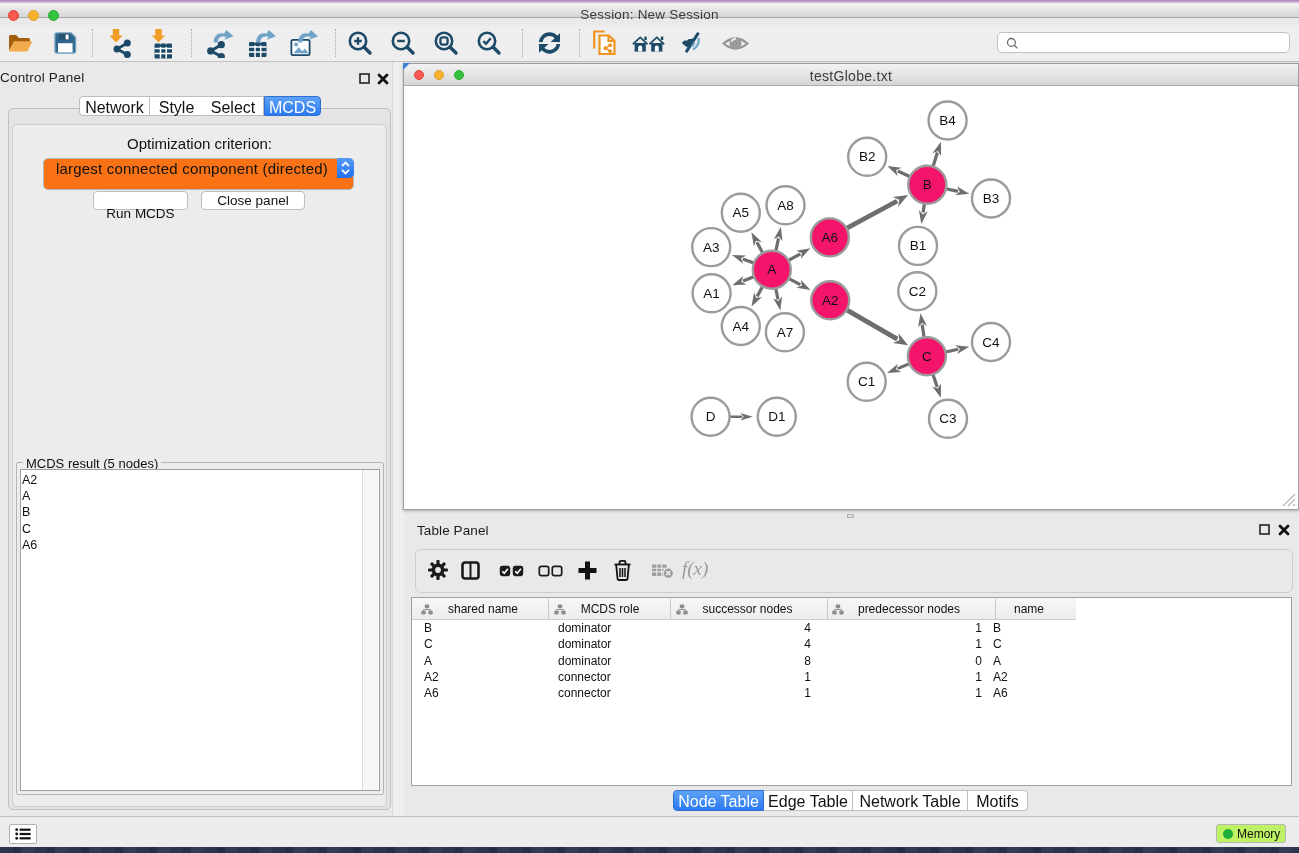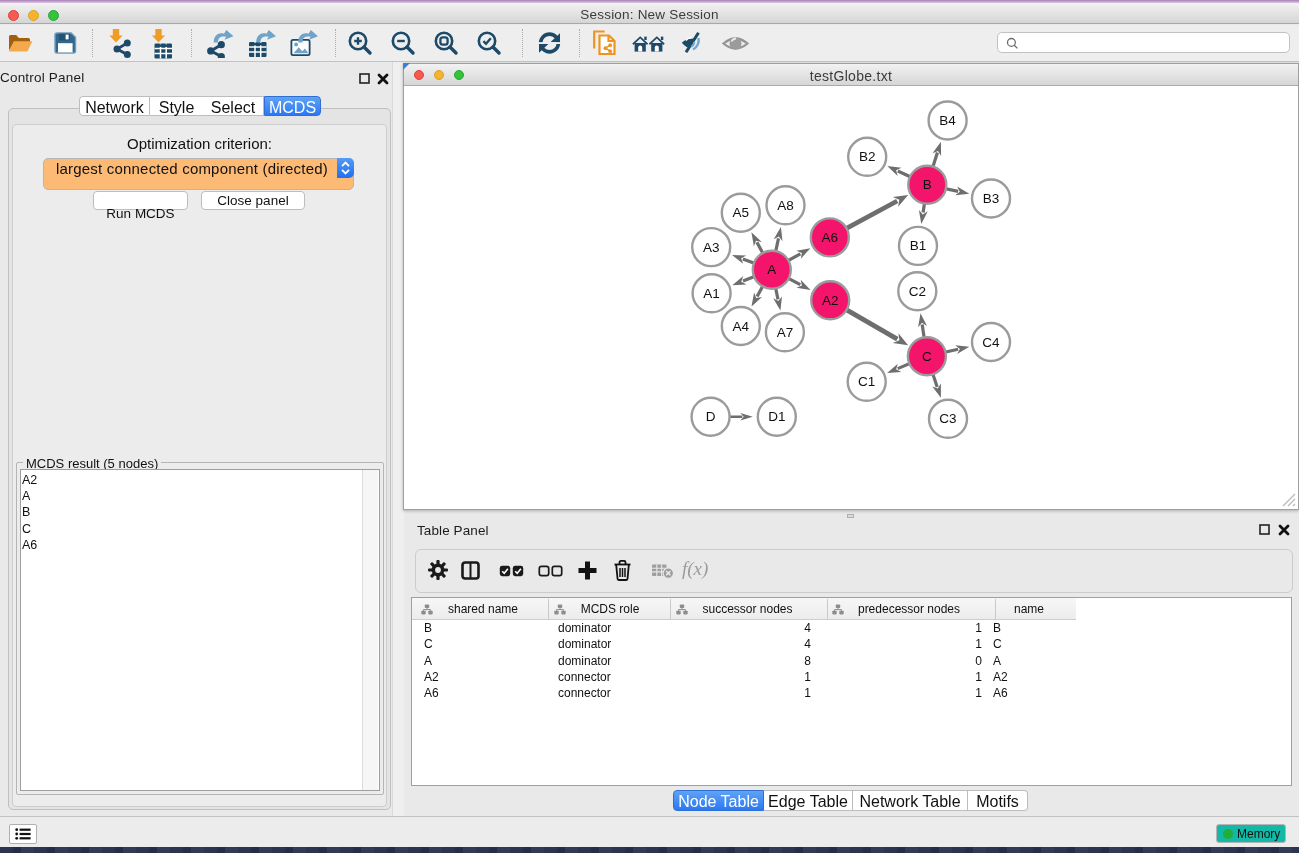--- a/index.html
+++ b/index.html
@@ -6,21 +6,21 @@
 .abs { position:absolute; }
 .tsep { position:absolute; top:29px; height:28px; width:0;
   border-left:1px dotted #adadad; }
 .tl { position:absolute; width:11px; height:11px; border-radius:50%; top:7px; }
 .wtl { position:absolute; width:10px; height:10px; border-radius:50%; top:70px; }
 .tabtxt { font-size:16px; color:#111; text-align:center; }
 </style></head><body>
 
 <div class="abs" style="left:0;top:0;width:1299px;height:3px;background:linear-gradient(#a97fb7,#dcc9e2)"></div>
 
-<div class="abs" style="left:0;top:3px;width:1299px;height:21px;background:linear-gradient(#f3f3f3,#d5d5d5);border-bottom:1px solid #a8a8a8">
+<div class="abs" style="left:0;top:3px;width:1299px;height:15px;background:linear-gradient(#f3f3f3,#d5d5d5);border-bottom:1px solid #a8a8a8">
   <div class="tl" style="left:8px;background:#f85951;border:0.5px solid #e14138"></div>
   <div class="tl" style="left:28px;background:#f5b32e;border:0.5px solid #dda025"></div>
   <div class="tl" style="left:48px;background:#35c23e;border:0.5px solid #27a930"></div>
   <div class="abs" style="left:0;width:1299px;top:4px;text-align:center;font-size:13.5px;letter-spacing:0.2px;color:#3c3c3c">Session: New Session</div>
 </div>
 
 <div class="abs" style="left:0;top:25px;width:1299px;height:37px;background:#eeeeee;border-bottom:1px solid #c3c3c3"></div>
 <svg style="position:absolute;left:7px;top:30px" width="27" height="26" viewBox="0 0 27 26">
     <path d="M2 20.5 V6.5 a1.6 1.6 0 0 1 1.6-1.6 h5.6 l2.6 3.1 h9.6 a1.6 1.6 0 0 1 1.6 1.6 v3 H7 Z" fill="#a2600e"></path>
 <path d="M1.8 21.5 L6.8 11.2 H25.4 L20.4 21.5 Z" fill="#f3aa4d"></path>
@@ -195,21 +195,21 @@
   </div>
 <div class="abs" style="left:203px;top:96px;width:61px;height:20px;background:#fff;border:1px solid #bdbdbd;border-left-width:0">
     <div class="tabtxt" style="margin-top:2px">Select</div>
   </div>
 <div class="abs" style="left:264px;top:96px;width:57px;height:20px;background:linear-gradient(#5fa3f5,#2a79f2);border:1px solid #2f6fd4;border-radius:0 4px 4px 0">
     <div class="tabtxt" style="margin-top:2px;color:#fff">MCDS</div>
   </div>
 
 <div class="abs" style="left:0;top:135px;width:399px;text-align:center;font-size:15px;color:#111">Optimization criterion:</div>
 
-<div class="abs" style="left:43px;top:158px;width:311px;height:32px;background:#fdba74;border:1px solid #b6b6b6;border-radius:5px">
+<div class="abs" style="left:43px;top:158px;width:311px;height:32px;background:#f97316;border:1px solid #b6b6b6;border-radius:5px">
   <div class="abs" style="left:12px;top:1px;font-size:15px;letter-spacing:0.2px;color:#111">largest connected component (directed)</div>
   <div class="abs" style="right:-1px;top:-1px;width:17px;height:20px;background:linear-gradient(#549bf5,#1f6ff0);border-radius:0 5px 5px 0">
     <svg width="11" height="14" style="position:absolute;left:3px;top:3px" viewBox="0 0 11 14">
         <path d="M2 5.2 L5.5 1.6 L9 5.2 M2 8.8 L5.5 12.4 L9 8.8" stroke="#fff" stroke-width="1.8" fill="none"></path>
       </svg>
   </div>
 </div>
 
 <div class="abs" style="left:93px;top:191px;width:95px;height:19px;background:#fff;border:1px solid #bdbdbd;border-radius:4px;text-align:center;font-size:13.5px;color:#111;padding-top:14px">Run MCDS</div>
 <div class="abs" style="left:201px;top:191px;width:104px;height:19px;background:#fff;border:1px solid #bdbdbd;border-radius:4px;text-align:center;font-size:13.5px;color:#111;padding-top:1px">Close panel</div>
@@ -475,18 +475,18 @@
       <g fill="#111">
         <circle cx="1.7" cy="1.7" r="1.4"></circle>
         <circle cx="1.7" cy="6" r="1.4"></circle>
         <circle cx="1.7" cy="10.3" r="1.4"></circle>
         <rect x="4.6" y="0.6" width="11" height="2.2"></rect>
         <rect x="4.6" y="4.9" width="11" height="2.2"></rect>
         <rect x="4.6" y="9.2" width="11" height="2.2"></rect>
       </g>
     </svg>
 </div>
-<div class="abs" style="left:1216px;top:824px;width:70px;height:19px;background:#14b8a6;border:1px solid #b5b5b5;border-radius:3px">
+<div class="abs" style="left:1216px;top:824px;width:70px;height:19px;background:#bef264;border:1px solid #b5b5b5;border-radius:3px">
   <div class="abs" style="left:6px;top:4px;width:10px;height:10px;border-radius:50%;background:#1fae37"></div>
   <div class="abs" style="left:20px;top:2px;font-size:12px;color:#111">Memory</div>
 </div>
 
 <div class="abs" style="left:0;top:847px;width:1299px;height:6px;background:repeating-linear-gradient(90deg,#2b3550 0 13px,#242e47 13px 21px,#313b56 21px 34px)"></div>
 
 </body></html>

